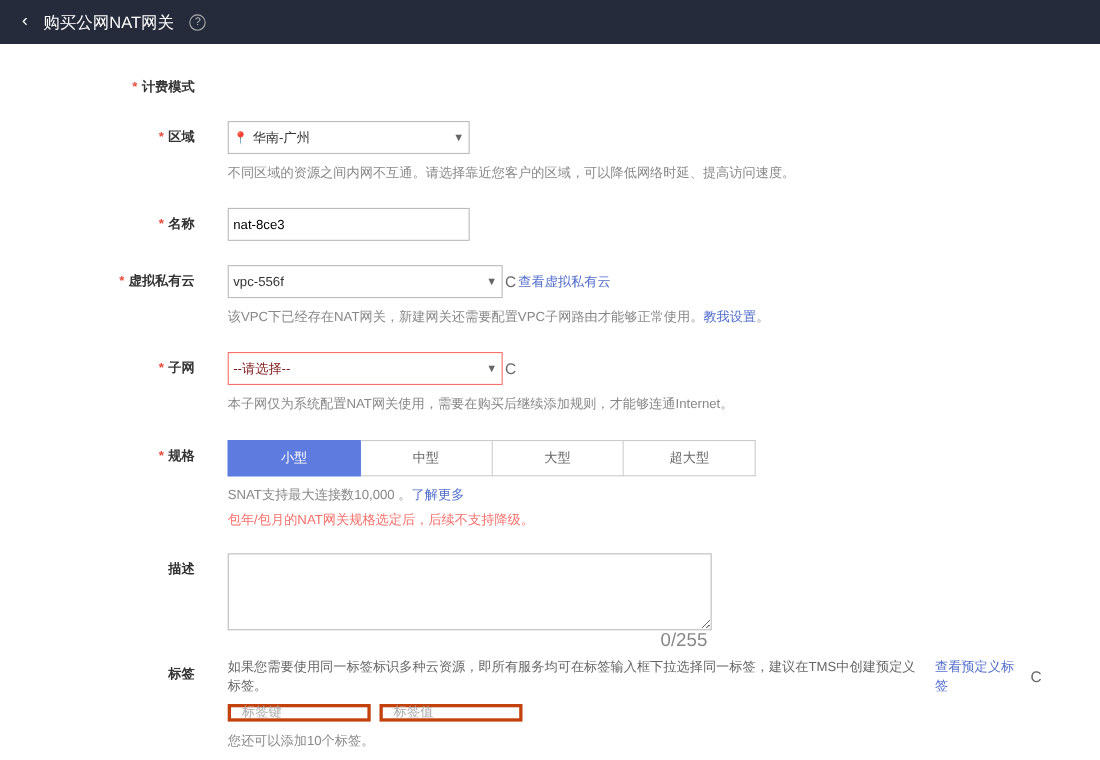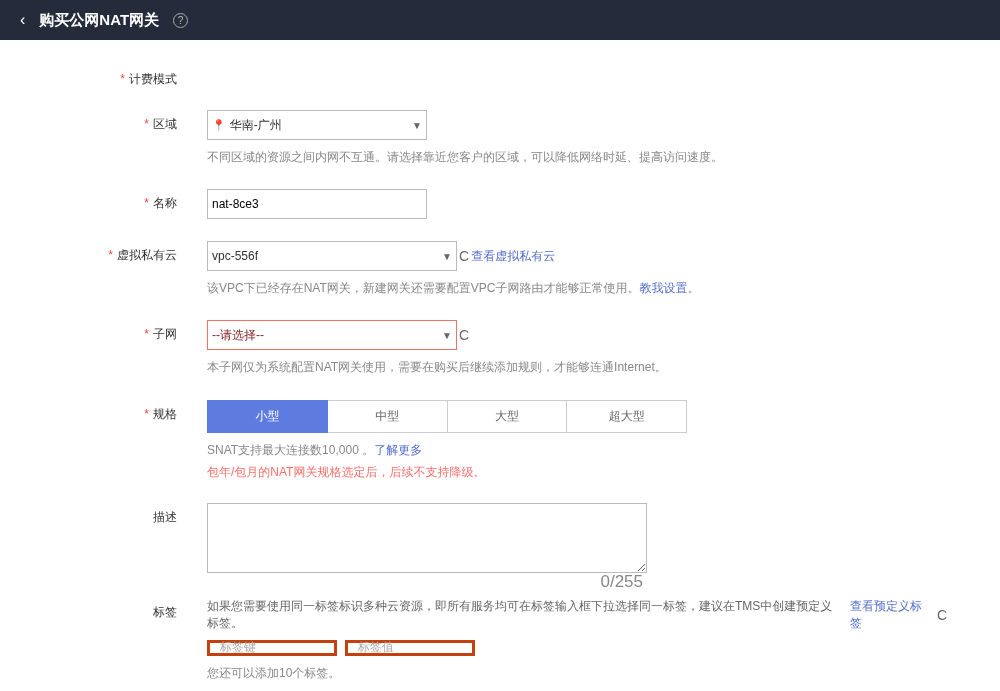--- a/index.html
+++ b/index.html
@@ -1,24 +1,24 @@
 <!DOCTYPE html>
 <html><head>
 <meta charset="utf-8">
 <style>
 * { box-sizing: border-box; margin: 0; padding: 0; }
 body { font-family: -apple-system, "Microsoft YaHei", "PingFang SC", sans-serif; font-size: 12px; color: #333; background: #fff; width: 1000px; }
 .header { background: #252b3a; color: #fff; height: 40px; display: flex; align-items: center; padding: 0 20px; gap: 14px; }
 .header .back { color: #fff; font-size: 16px; cursor: pointer; }
-.header .title { font-size: 15px; font-weight: bold; }
+.header .title { font-size: 15px; }
 .header .help { width: 15px; height: 15px; border: 1px solid #aaa; border-radius: 50%; display: inline-flex; align-items: center; justify-content: center; font-size: 10px; color: #bbb; }
 .content { padding: 25px 0 20px 0; }
 .row { display: flex; margin-bottom: 10px; }
 .row.wide { margin-bottom: 22px; }
-.label { width: 207px; text-align: right; padding-right: 30px; padding-top: 6px; color: #333; }
+.label { width: 207px; text-align: right; padding-right: 30px; padding-top: 6px; color: #333; font-weight: bold; }
 .req { color: #e74c3c; margin-right: 4px; }
 .field { flex: 1; max-width: 740px; }
 .hint { color: #888; font-size: 12px; margin-top: 8px; line-height: 1.6; }
 .hint .link, .link { color: #526ecc; cursor: pointer; }
 .warn { color: #f66f6a; font-size: 12px; margin-top: 4px; }
 
 .seg-group { display: flex; }
 .seg { border: 1px solid #ccc; padding: 6px 0; width: 100px; text-align: center; cursor: pointer; background: #fff; color: #666; font-size: 12px; }
 .seg + .seg { border-left: none; }
 .seg.active { background: #5e7ce0; color: #fff; border-color: #5e7ce0; }

